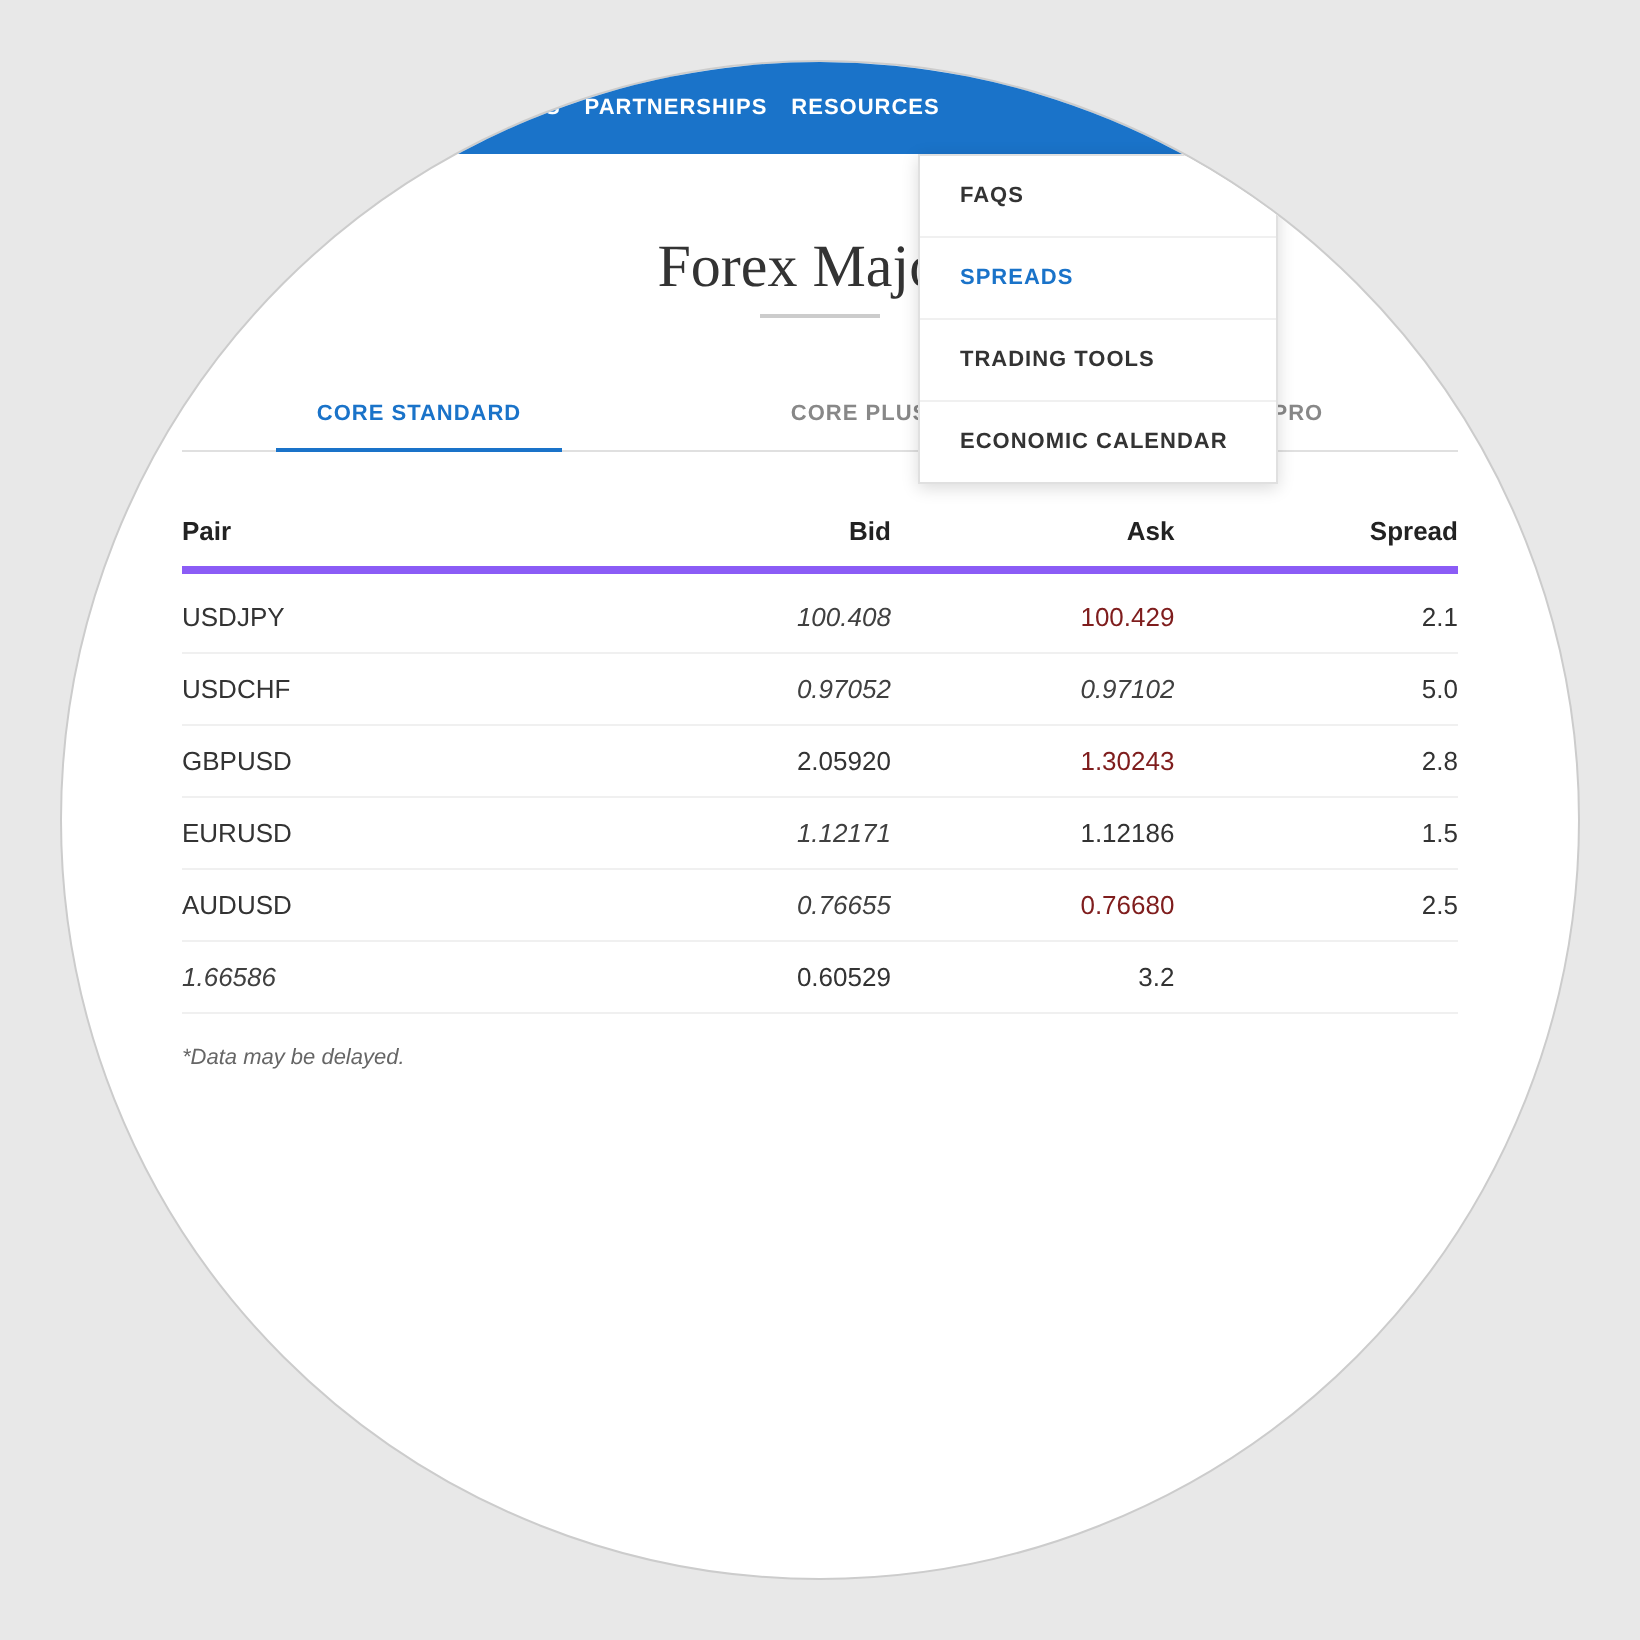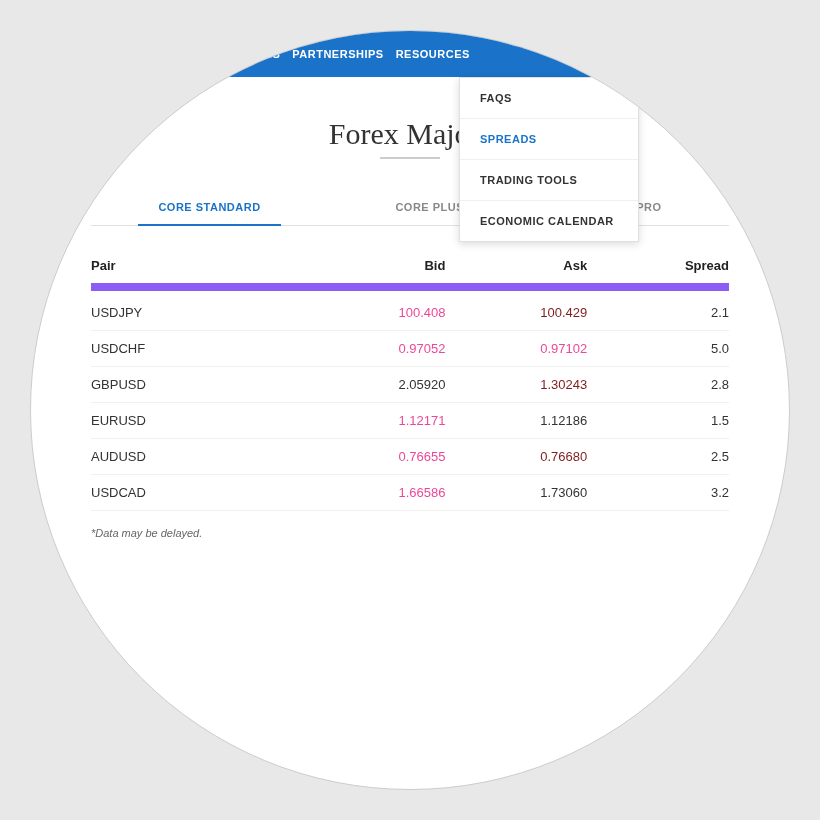--- a/index.html
+++ b/index.html
@@ -138,21 +138,21 @@
     }
 
     .table-container {
       width: 100%;
     }
 
     .table-header {
       display: grid;
       grid-template-columns: 1.5fr 1fr 1fr 1fr;
       padding: 8px 0 10px 0;
-      border-bottom: 8px solid #8b5cf6;
+      border-bottom: 4px solid #8b5cf6;
       margin-bottom: 4px;
     }
 
     .th {
       font-size: 13px;
       font-weight: 700;
       color: #222222;
     }
 
     .th:not(:first-child) {
@@ -170,21 +170,22 @@
     .td {
       font-size: 13px;
       color: #333333;
     }
 
     .td:not(:first-child) {
       text-align: right;
     }
 
     .td.green {
-      color: #ec4899;
+      color: #404040;
+      font-style: italic;
     }
 
     .td.red {
       color: #7f1d1d;
     }
 
     .footnote {
       margin-top: 16px;
       font-size: 11px;
       color: #666666;
@@ -257,23 +258,22 @@
       <div class="td">1.12186</div>
       <div class="td">1.5</div>
     </div>
           <div class="table-row">
       <div class="td">AUDUSD</div>
       <div class="td green">0.76655</div>
       <div class="td red">0.76680</div>
       <div class="td">2.5</div>
     </div>
           <div class="table-row">
-      <div class="td">USDCAD</div>
       <div class="td green">1.66586</div>
-      <div class="td">1.73060</div>
+      <div class="td">0.60529</div>
       <div class="td">3.2</div>
     </div>
         </div>
 
     </div>
 
     <p class="footnote">*Data may be delayed.</p>
 
   </div>
 </div>

